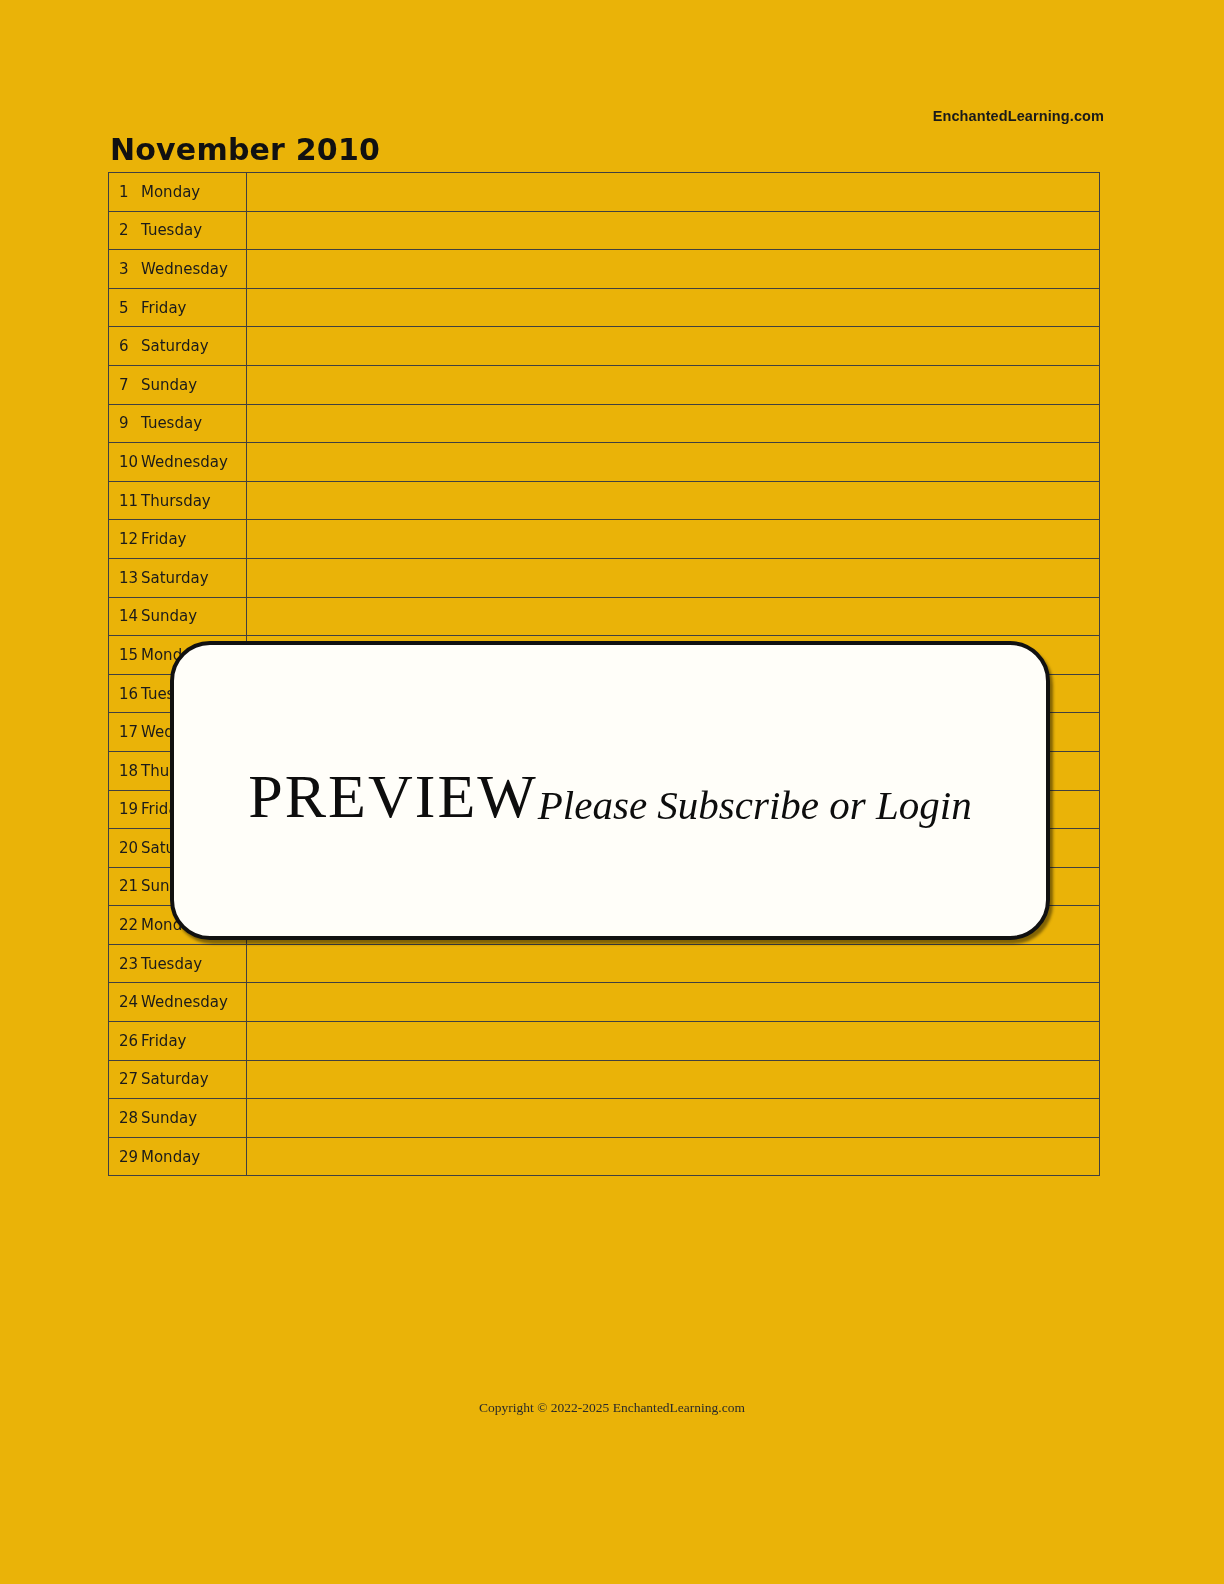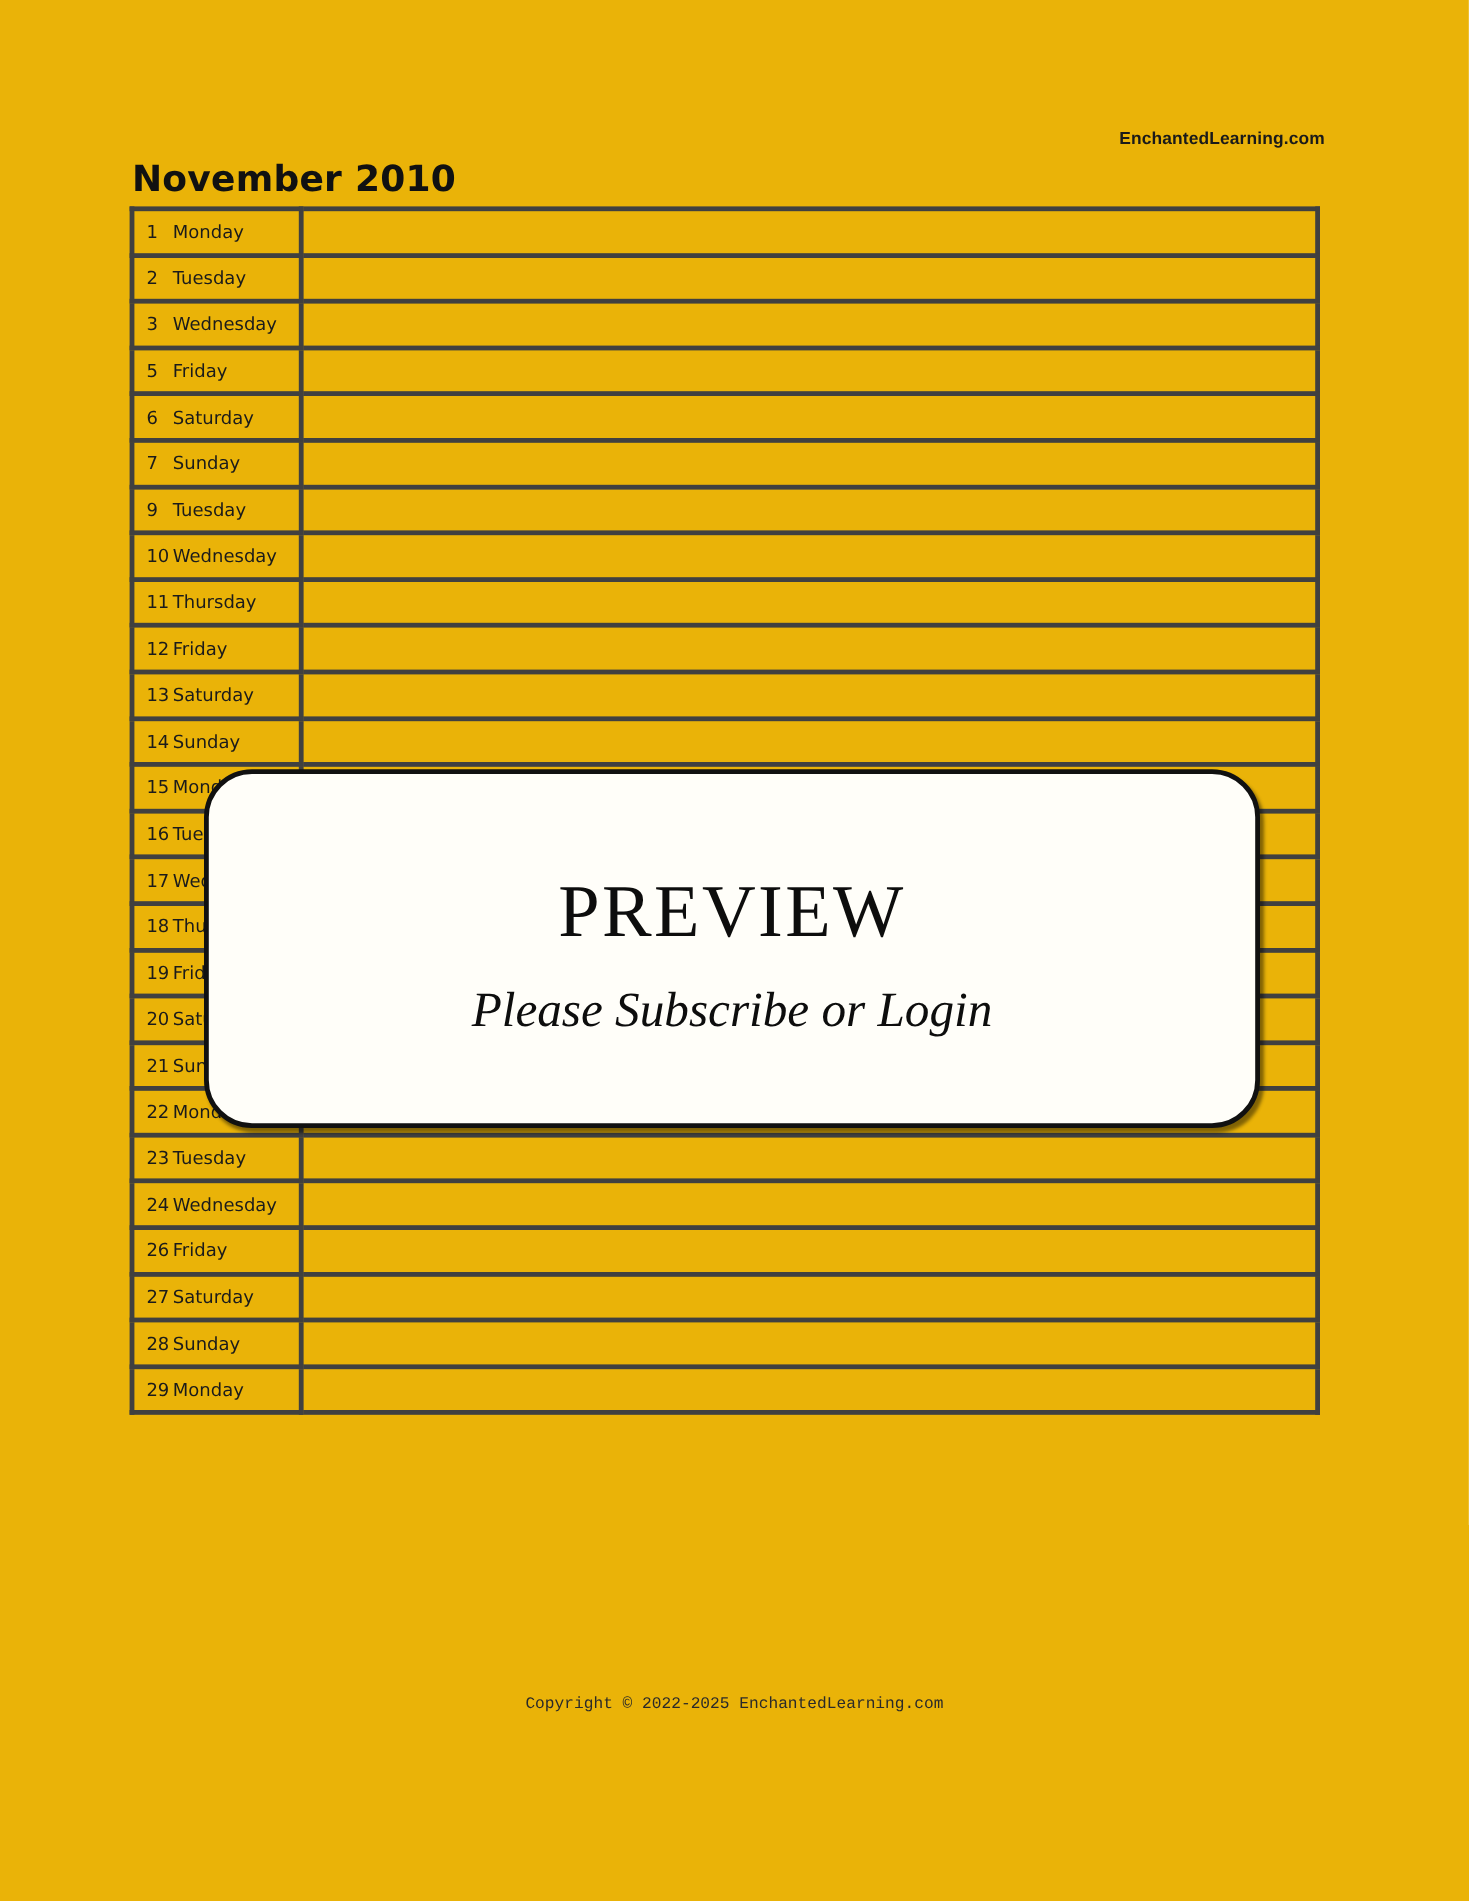--- a/index.html
+++ b/index.html
@@ -45,21 +45,21 @@
     left: 108px;
     top: 172px;
     width: 992px;
     border-collapse: collapse;
     table-layout: fixed;
   }
   .cal-table tr {
     height: 38.6px;
   }
   .cal-table td {
-    border: 4px solid #404040;
+    border: 1px solid #404040;
     padding: 0;
     vertical-align: middle;
   }
   .cal-table td.daycell {
     width: 127px;
     padding-left: 10px;
     font-family: "DejaVu Sans", sans-serif;
     font-size: 15px;
     color: #1b1b1b;
     white-space: nowrap;
@@ -70,37 +70,36 @@
   }
   .cal-table td.notecell {
     background: transparent;
   }
   .footer {
     position: absolute;
     left: 0;
     right: 0;
     top: 1400px;
     text-align: center;
-    font-family: Liberation Mono, monospace;
+    font-family: Liberation Serif, serif;
     font-size: 13.5px;
     color: #2a2a2a;
-    margin-top: 13px;
   }
   .preview-box {
     position: absolute;
     left: 170px;
     top: 641px;
     width: 872px;
     height: 291px;
     background: #fffef9;
     border: 4px solid #111;
     border-radius: 40px;
     box-shadow: 3px 4px 3px rgba(0,0,0,0.45);
     display: flex;
-    flex-direction: column;
+    flex-direction: row;
     align-items: center;
     justify-content: center;
   }
   .preview-title {
     font-family: "Liberation Serif", serif;
     font-size: 62px;
     letter-spacing: 2px;
     color: #0d0d0d;
     line-height: 1;
     margin-top: 10px;

